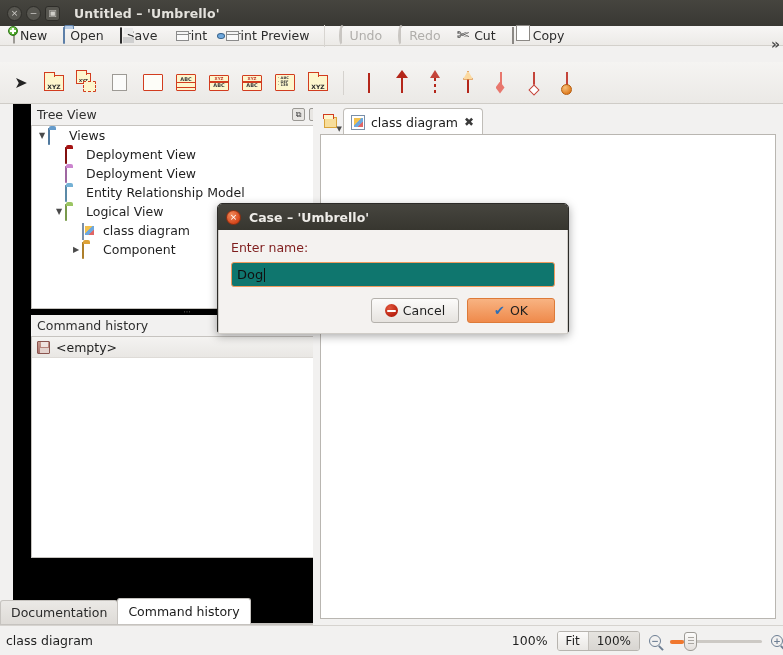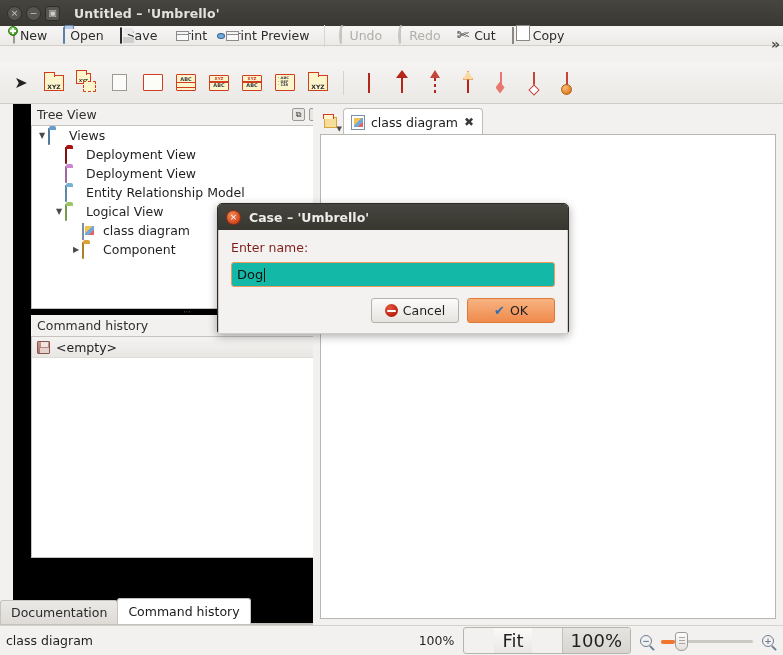--- a/index.html
+++ b/index.html
@@ -171,27 +171,26 @@
     background: #ffffff; border: 1px solid #b9b6b1;
   }
 
   
   .statusbar {
     position: absolute; left: 0; top: 625px; width: 783px; height: 30px;
     background: #f2f1f0; border-top: 1px solid #d6d3cf;
     display: flex; align-items: center;
   }
   .status-text { margin-left: 6px; font-size: 12.5px; color: #1f1f1f; }
-  .status-right { margin-left: auto; display: flex; align-items: center; gap: 9px; padding-right: 9px; }
+  .status-right { margin-left: auto; display: flex; align-items: center; gap: 9px; }
   .pct { font-size: 12.5px; color: #1f1f1f; }
   .fitgroup { display: flex; border: 1px solid #b7b4af; border-radius: 3px; overflow: hidden; }
   .fitgroup div {
-    padding: 2px 8px; font-size: 18px; color: #1f1f1f;
+    padding: 2px 8px; font-size: 12px; color: #1f1f1f;
     background: linear-gradient(to bottom,#fbfaf9,#e9e7e4);
-    margin-left: 30px;
   }
   .fitgroup div + div { border-left: 1px solid #c3c0bb; background: linear-gradient(to bottom,#e6e4e0,#d8d5d1); }
   .sliderwrap { width: 92px; height: 14px; position: relative; display:flex; align-items:center; }
   .slidertrack { position:absolute; left:0; top:6px; width:92px; height:3px; background:#ccc9c4; border-radius:2px; }
   .sliderfill { position:absolute; left:0; top:6px; width:18px; height:4px; background:#f0772d; border-radius:2px; }
   .sliderknob {
     position:absolute; left:14px; top:-2px; width:13px; height:19px;
     background: linear-gradient(to bottom,#fdfcfb,#e3e0dc);
     border:1px solid #9e9b96; border-radius:3px 3px 6px 6px;
   }
@@ -219,21 +218,21 @@
     display:flex; align-items:center; justify-content:center;
     color:#fff; font-size:9px; line-height:1;
   }
   .dlg-title-text { color:#eeece8; font-size:12.5px; font-weight:bold; }
   .dlg-body {
     height: 104px; background: #f4f2f0; border: 1px solid #cfccc7; border-top: none;
     padding: 10px 12px 0 12px;
   }
   .dlg-label { font-size: 12.5px; color:#7f1d1d; margin-bottom: 7px; }
   .dlg-input {
-    height: 25px; background: #14b8a6; border: 1px solid #f09a5d; border-radius: 3px;
+    height: 25px; background: #0f766e; border: 1px solid #f09a5d; border-radius: 3px;
     display: flex; align-items: center; padding-left: 5px;
     font-size: 13px; color: #111; position: relative;
   }
   .caret { display:inline-block; width:1px; height:14px; background:#111; margin-left:1px; }
   .dlg-btnrow { display:flex; justify-content:flex-end; gap:8px; margin-top: 11px; }
   .dbtn {
     height: 25px; min-width: 88px; border-radius: 3px; border: 1px solid #b4b1ac;
     background: linear-gradient(to bottom,#fcfbfa,#e6e3df);
     display:flex; align-items:center; justify-content:center; gap:5px;
     font-size:12.5px; color:#1f1f1f;

